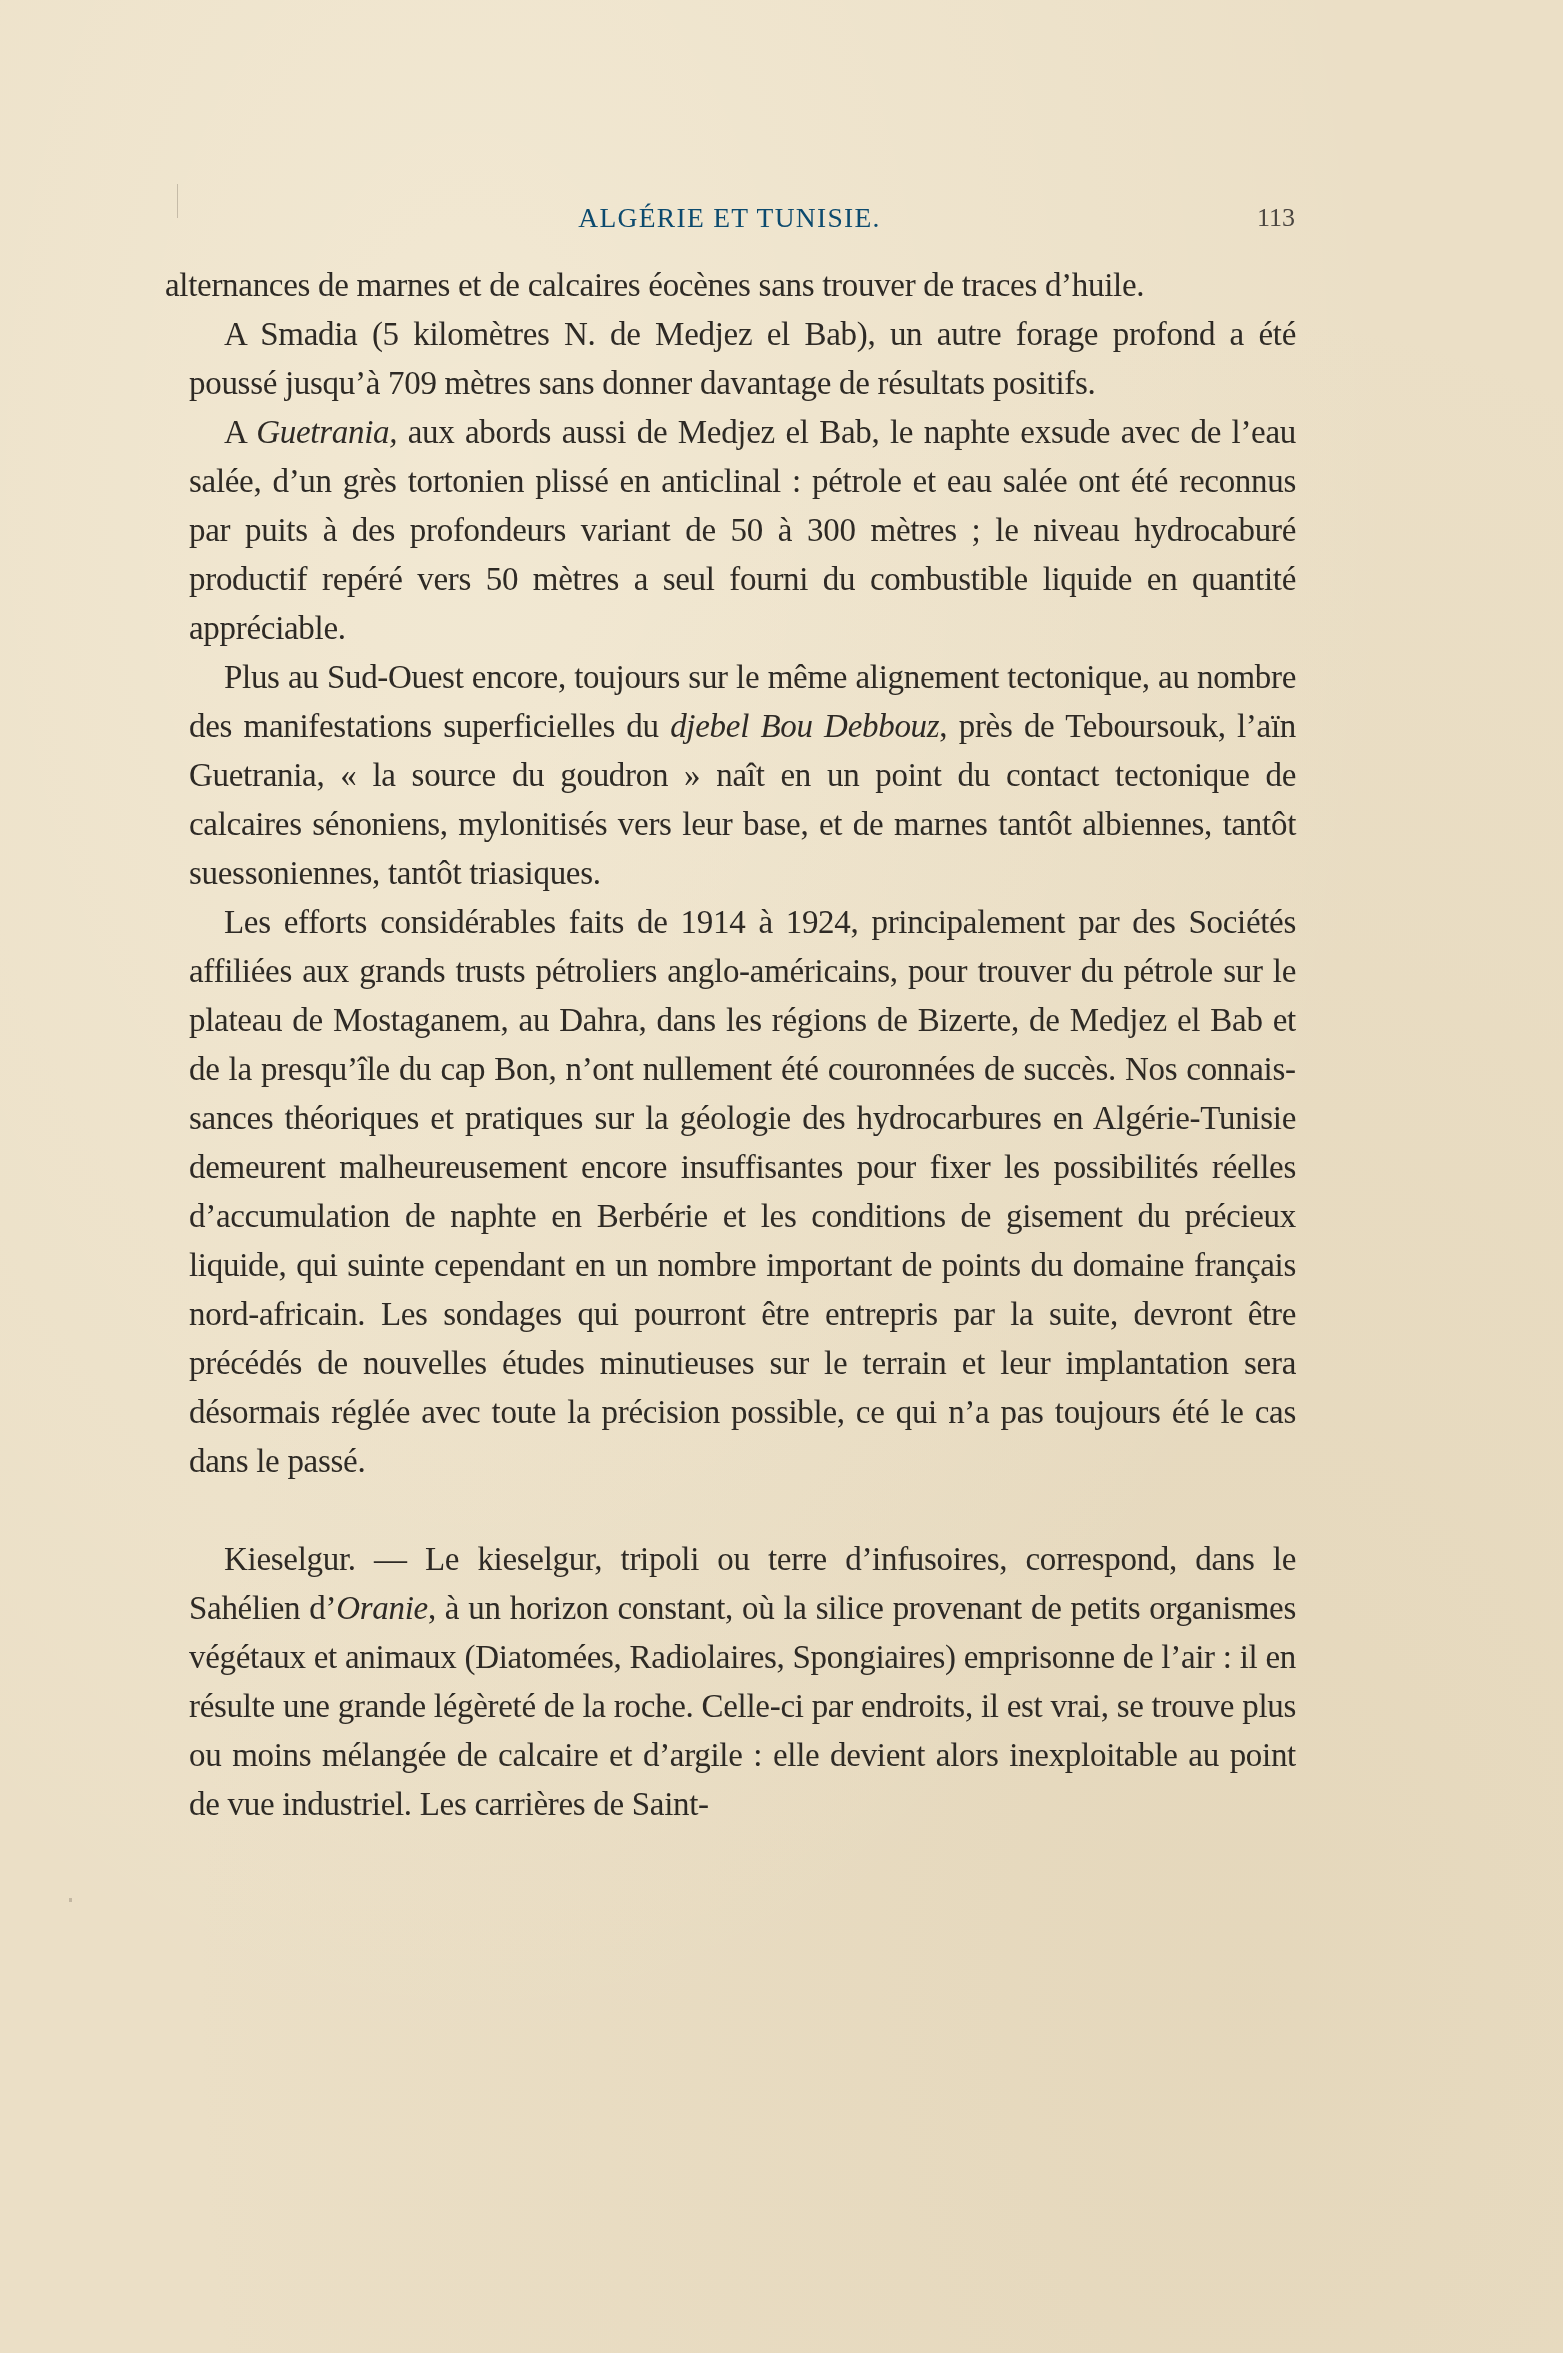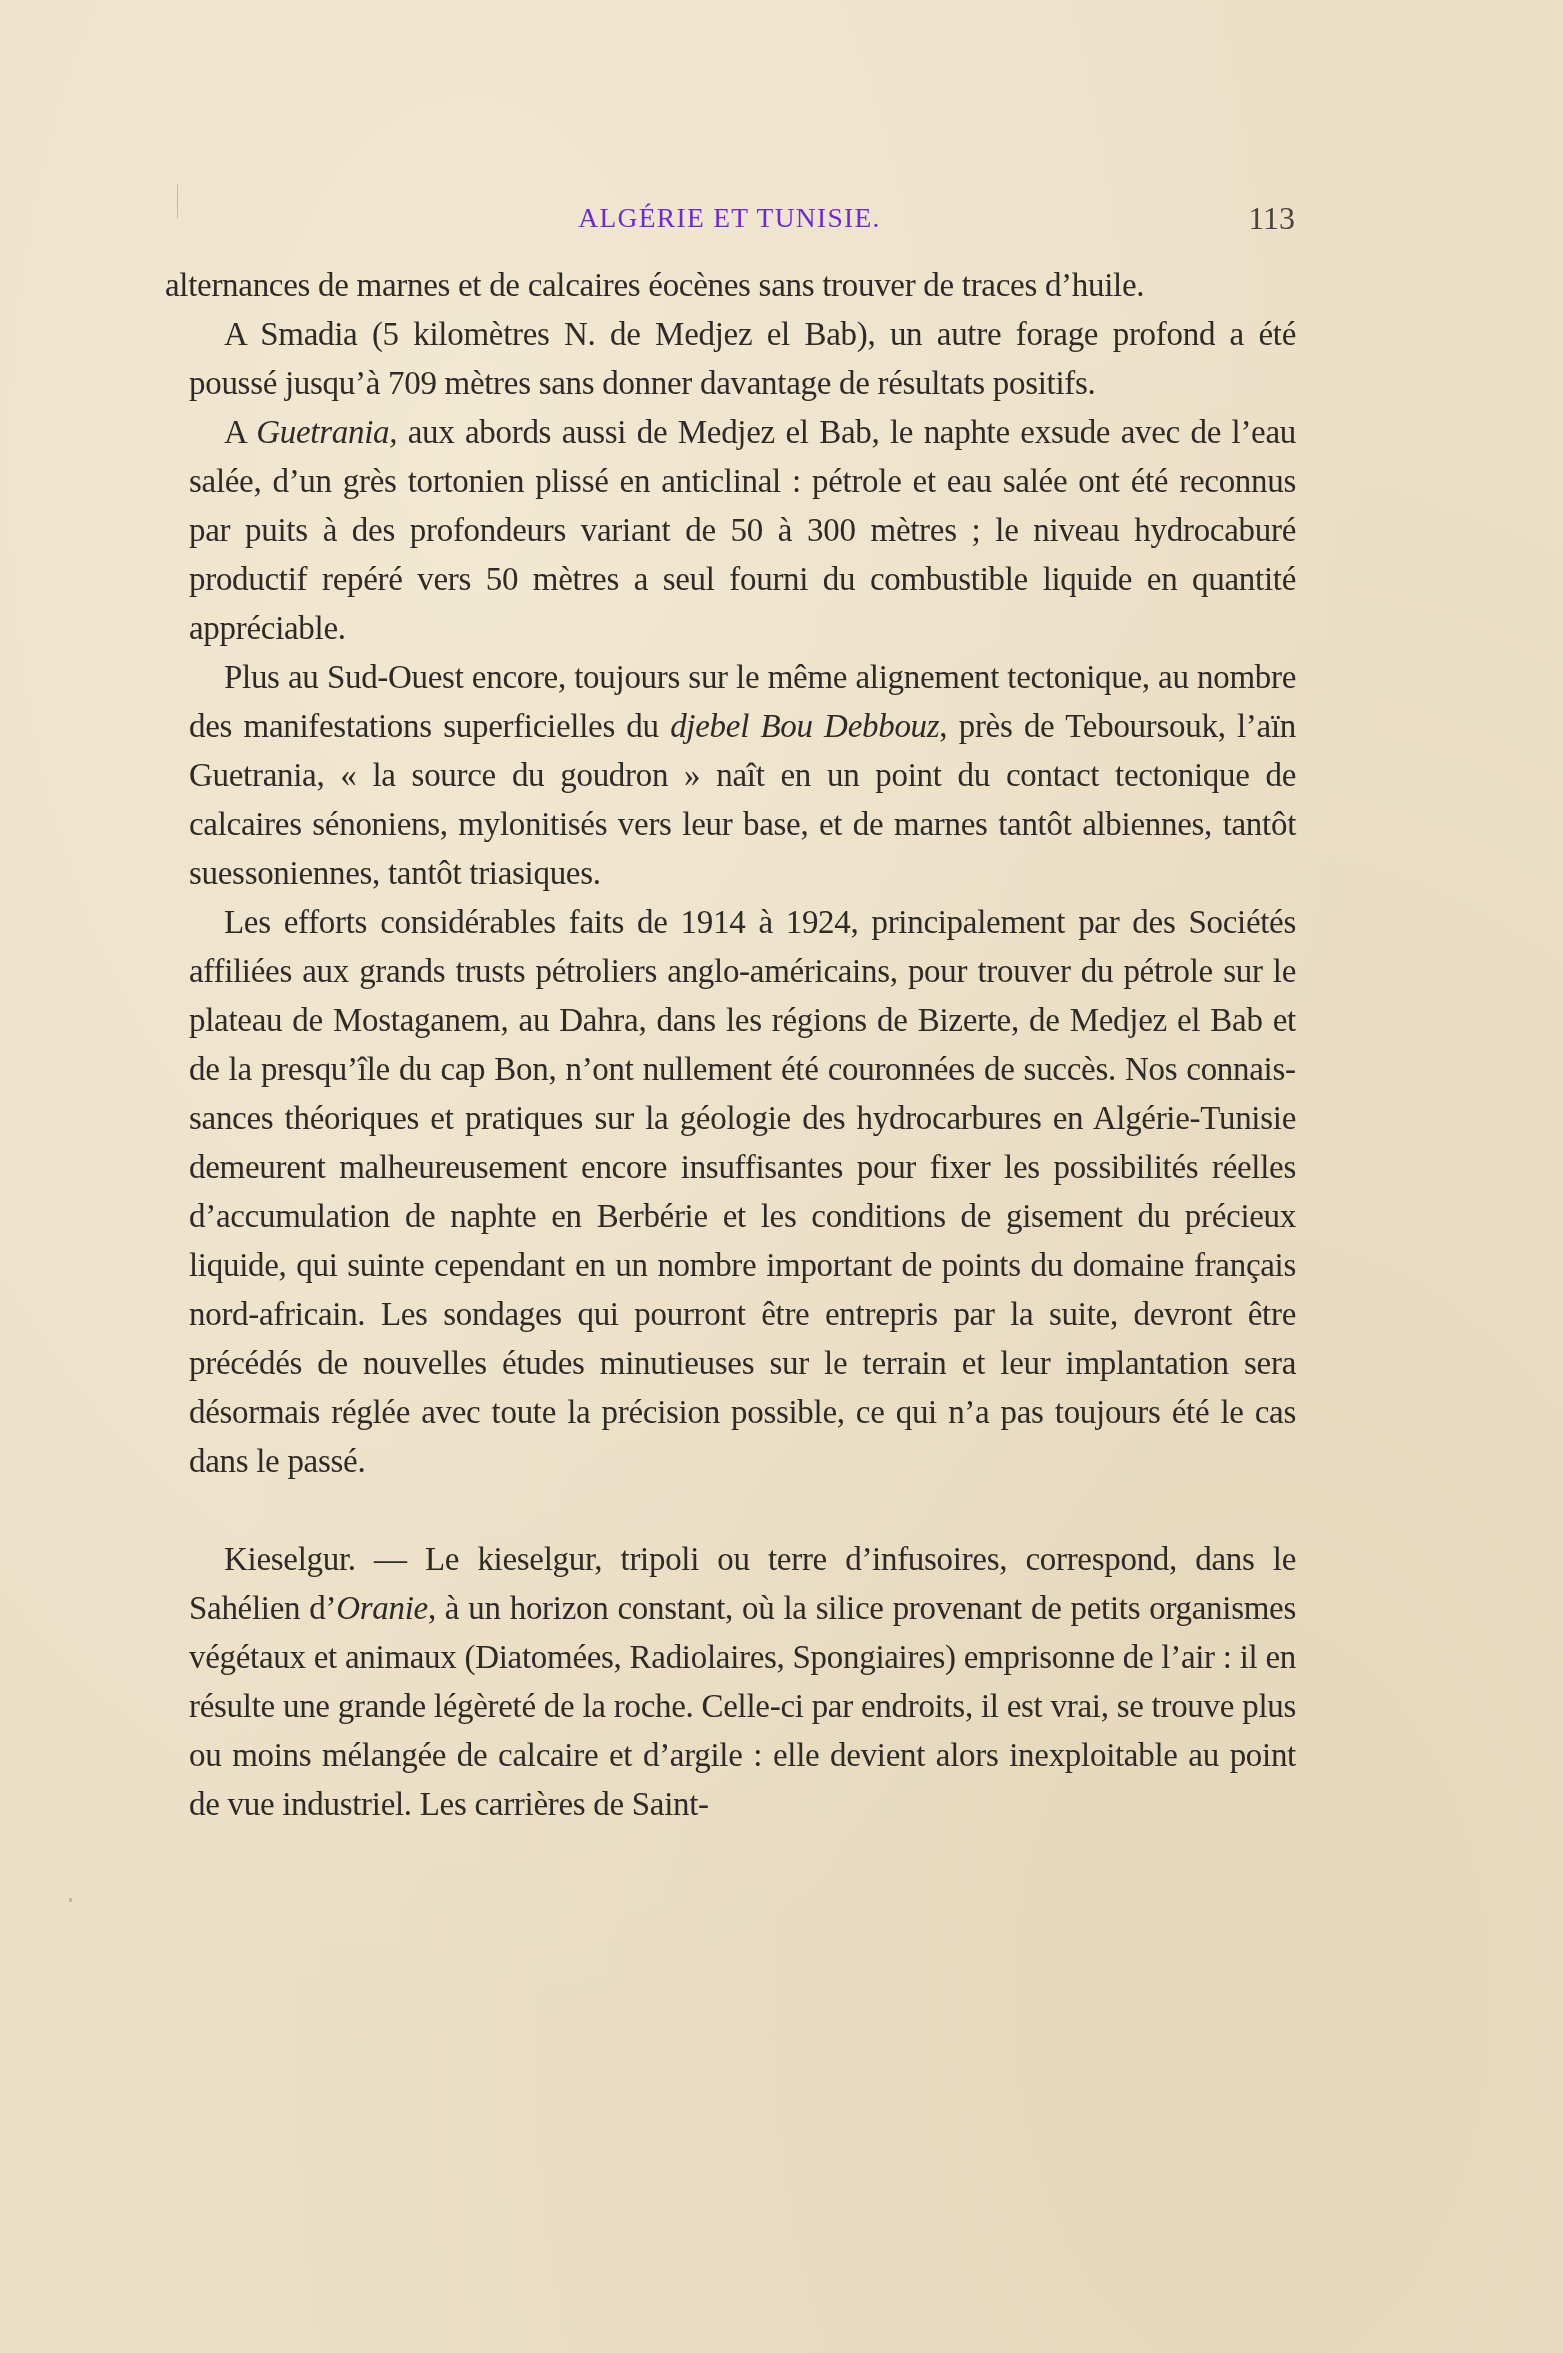--- a/index.html
+++ b/index.html
@@ -25,27 +25,27 @@
       left: 164px;
       width: 1131px;
       height: 38px;
     }
     .running-title {
       position: absolute;
       left: 0; right: 0;
       text-align: center;
       font-size: 27.5px;
       letter-spacing: 1.3px;
-      color: #6d28d9;
+      color: #0c4a6e;
       line-height: 38px;
     }
     .page-number {
       position: absolute;
       right: 0;
-      font-size: 32px;
+      font-size: 26px;
       line-height: 38px;
       color: #4a4540;
     }
     .text-column {
       position: absolute;
       top: 261px;
       left: 165px;
       width: 1131px;
     }
     .para {

